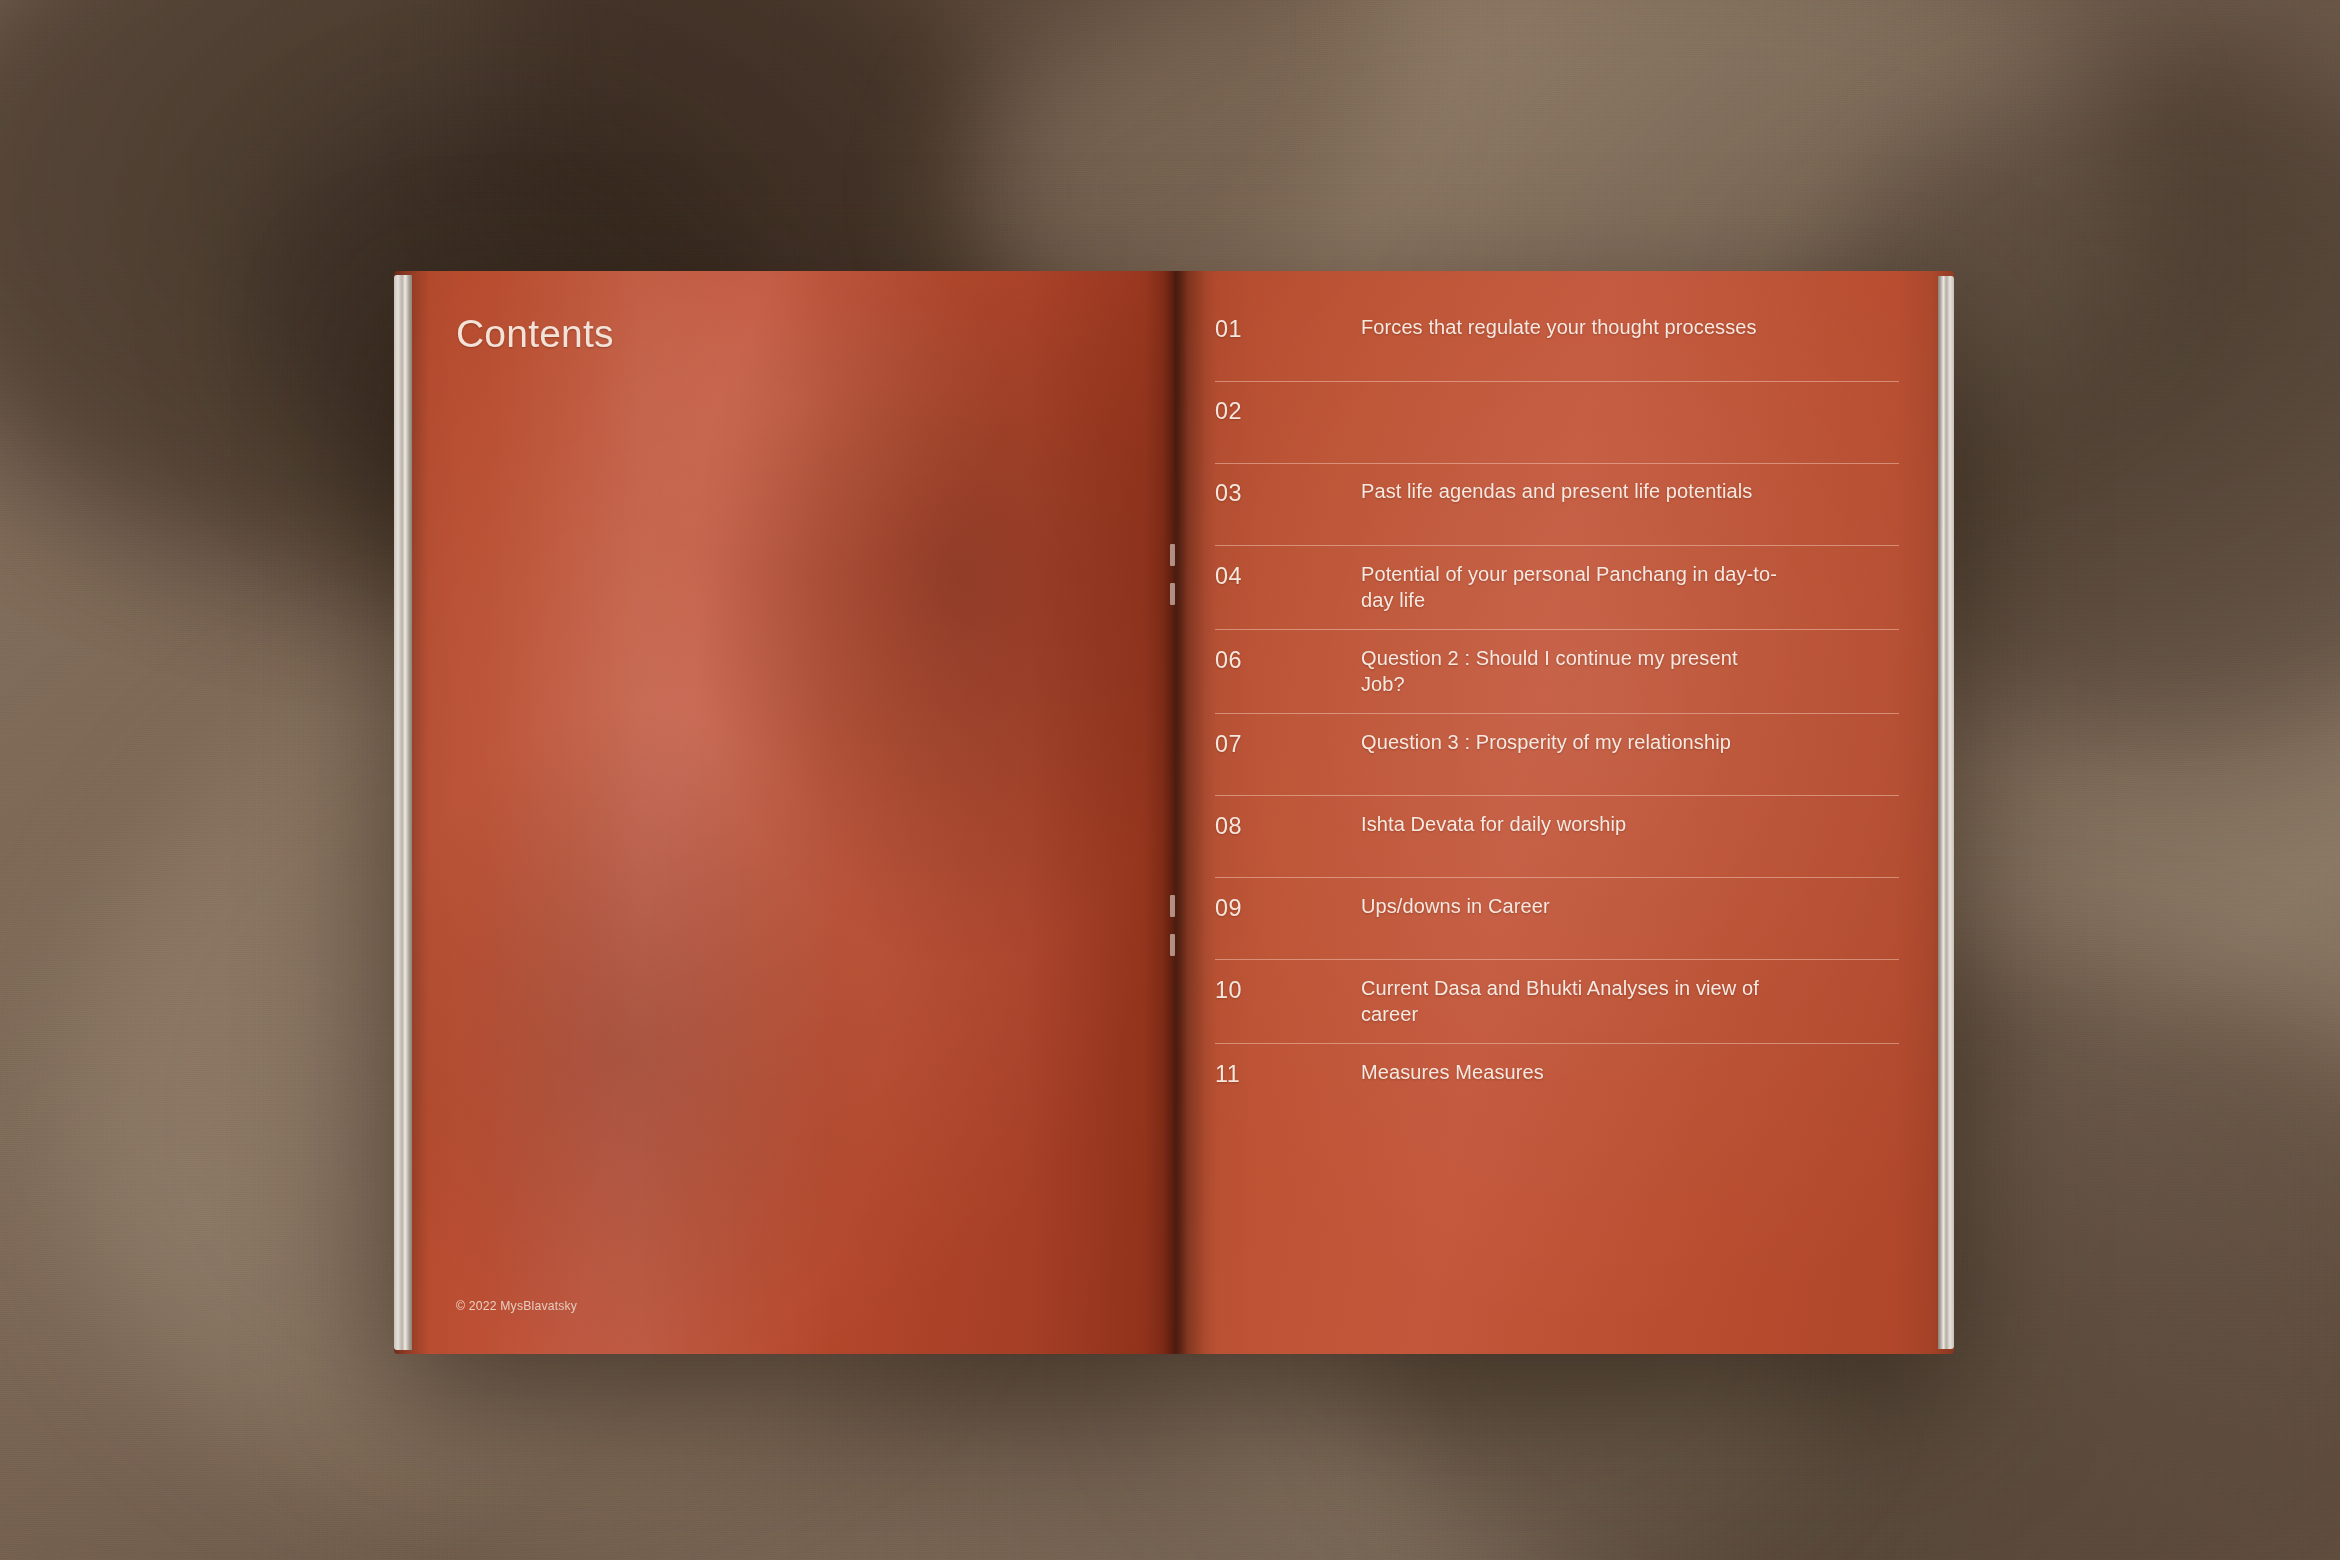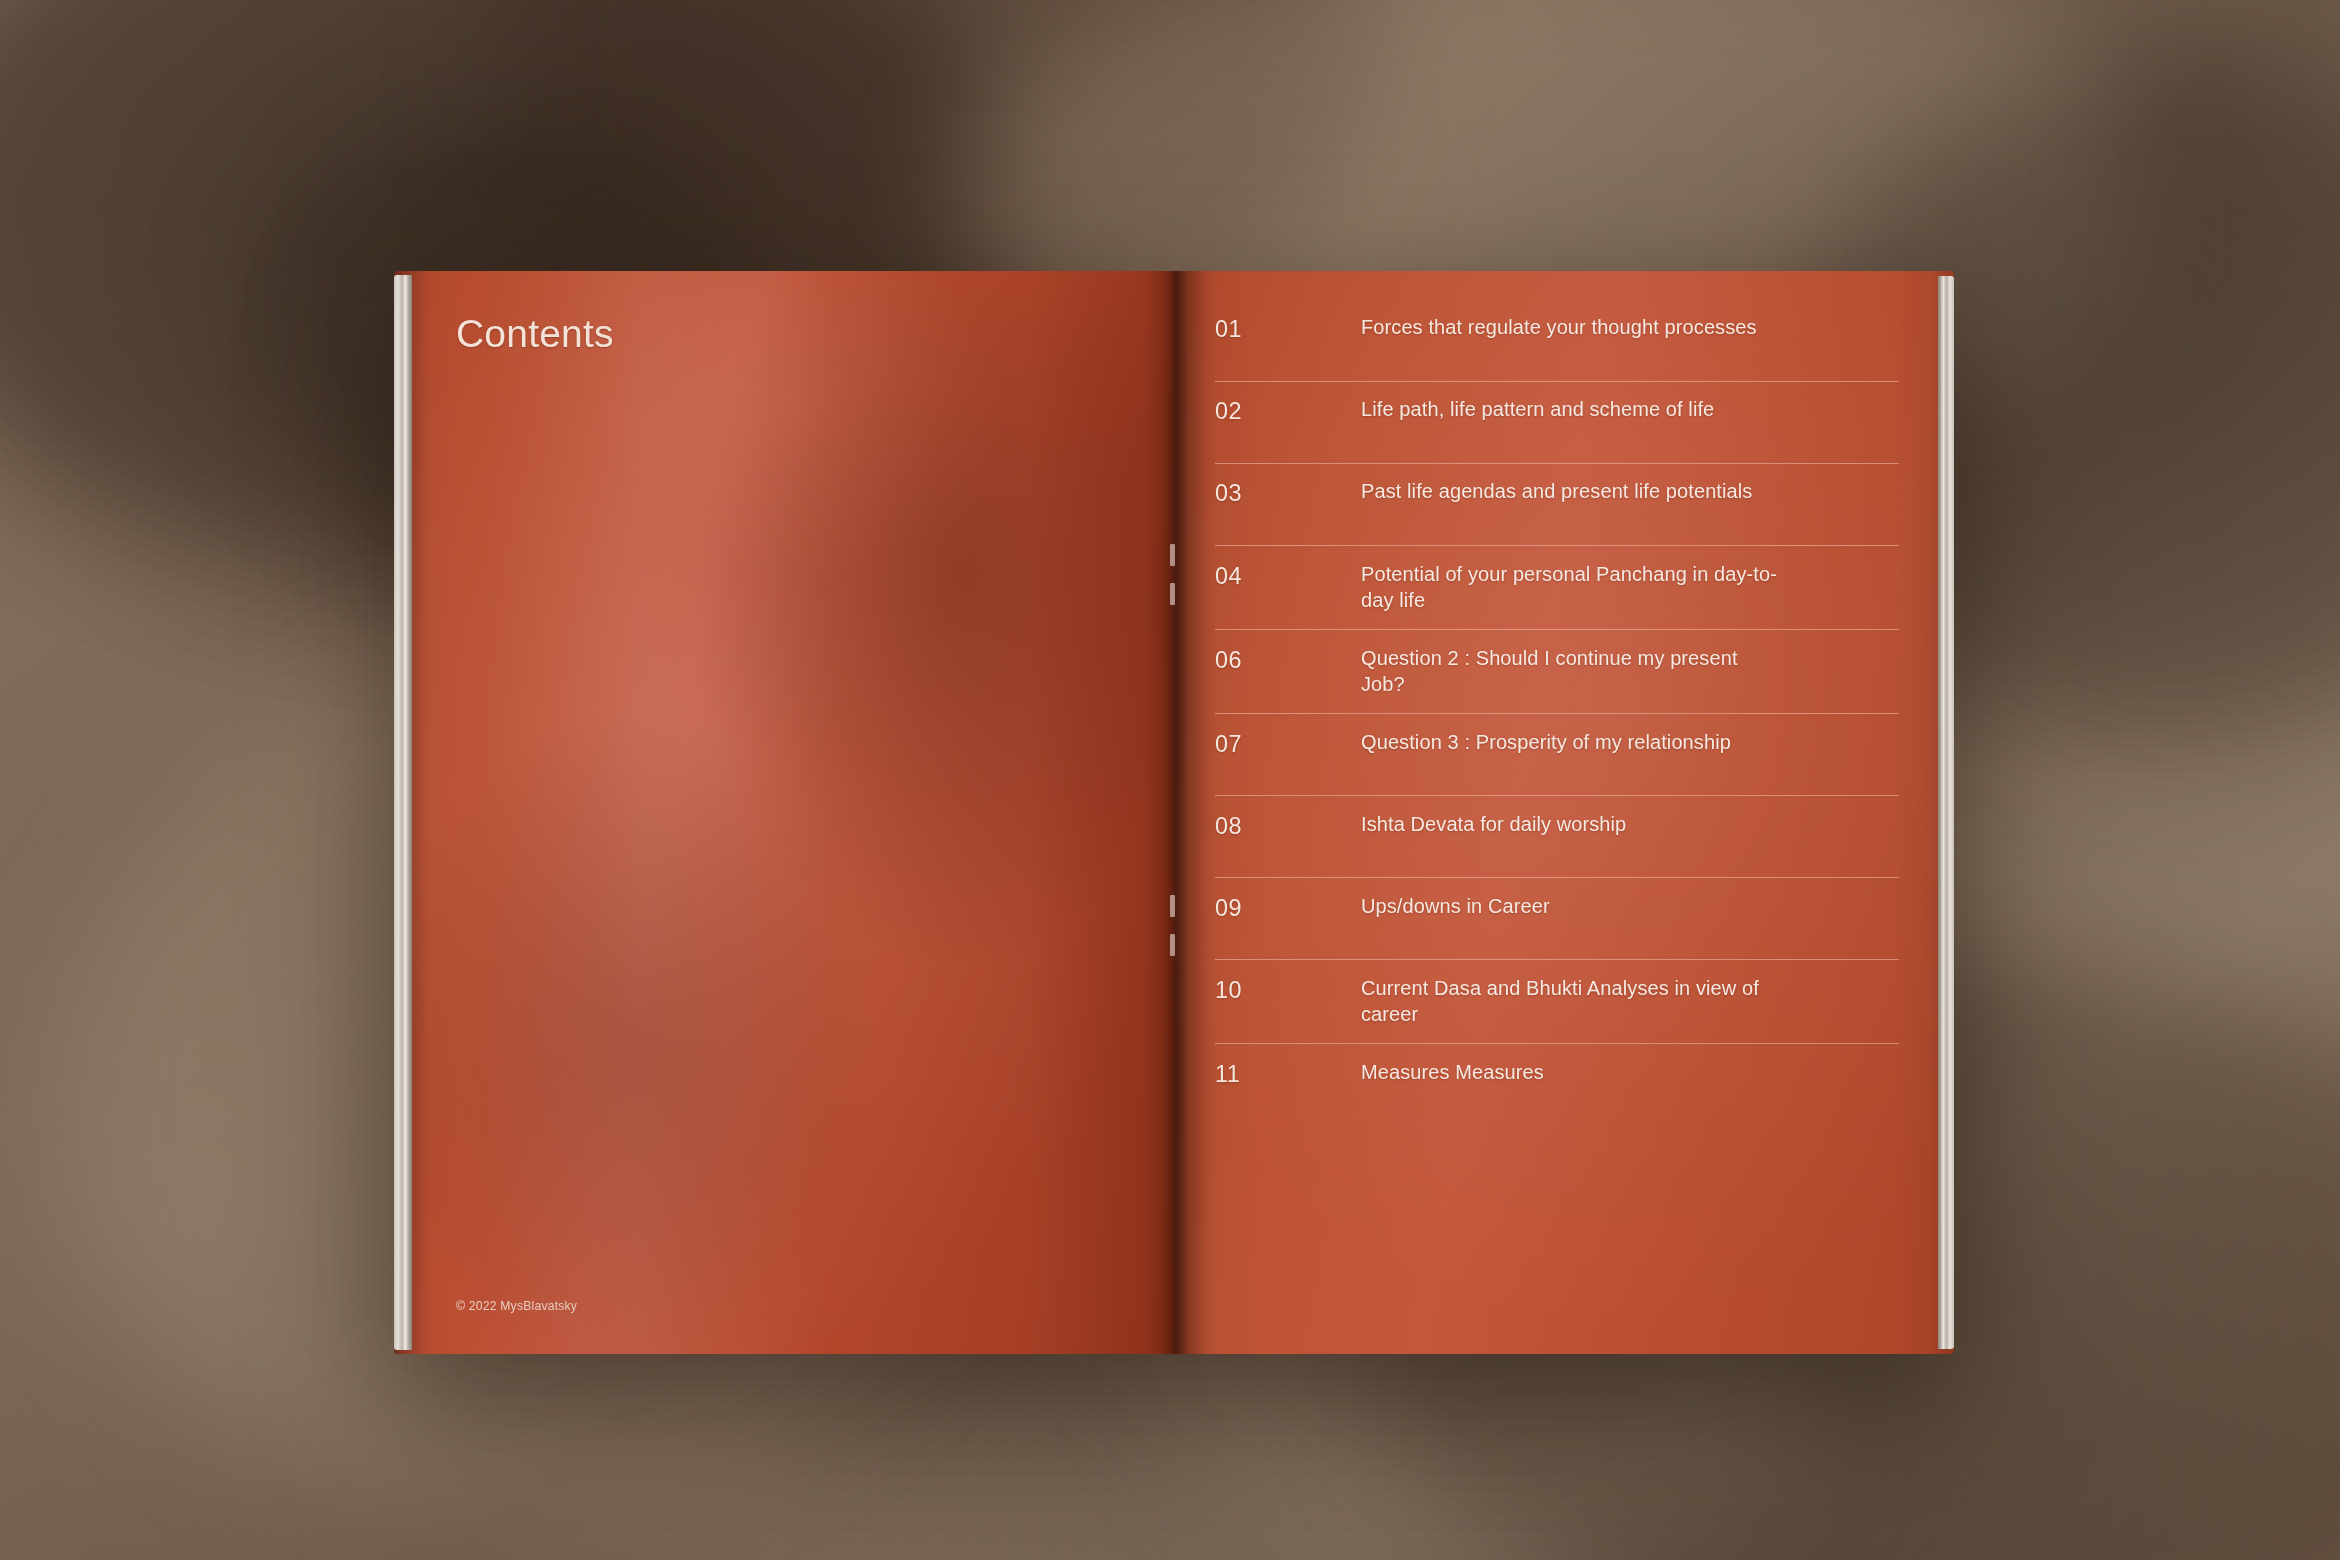--- a/index.html
+++ b/index.html
@@ -244,21 +244,20 @@
 
     <div class="page page-right">
       <div class="edge-right"></div>
       <div class="toc" id="toc-list">
           <div class="toc-row">
             <div class="toc-num">01</div>
             <div class="toc-label">Forces that regulate your thought processes</div>
           </div>
           <div class="toc-row">
             <div class="toc-num">02</div>
-            <div class="toc-label">Life path, life pattern and scheme of life</div>
           </div>
           <div class="toc-row">
             <div class="toc-num">03</div>
             <div class="toc-label">Past life agendas and present life potentials</div>
           </div>
           <div class="toc-row">
             <div class="toc-num">04</div>
             <div class="toc-label">Potential of your personal Panchang in day-to-day life</div>
           </div>
           <div class="toc-row">

